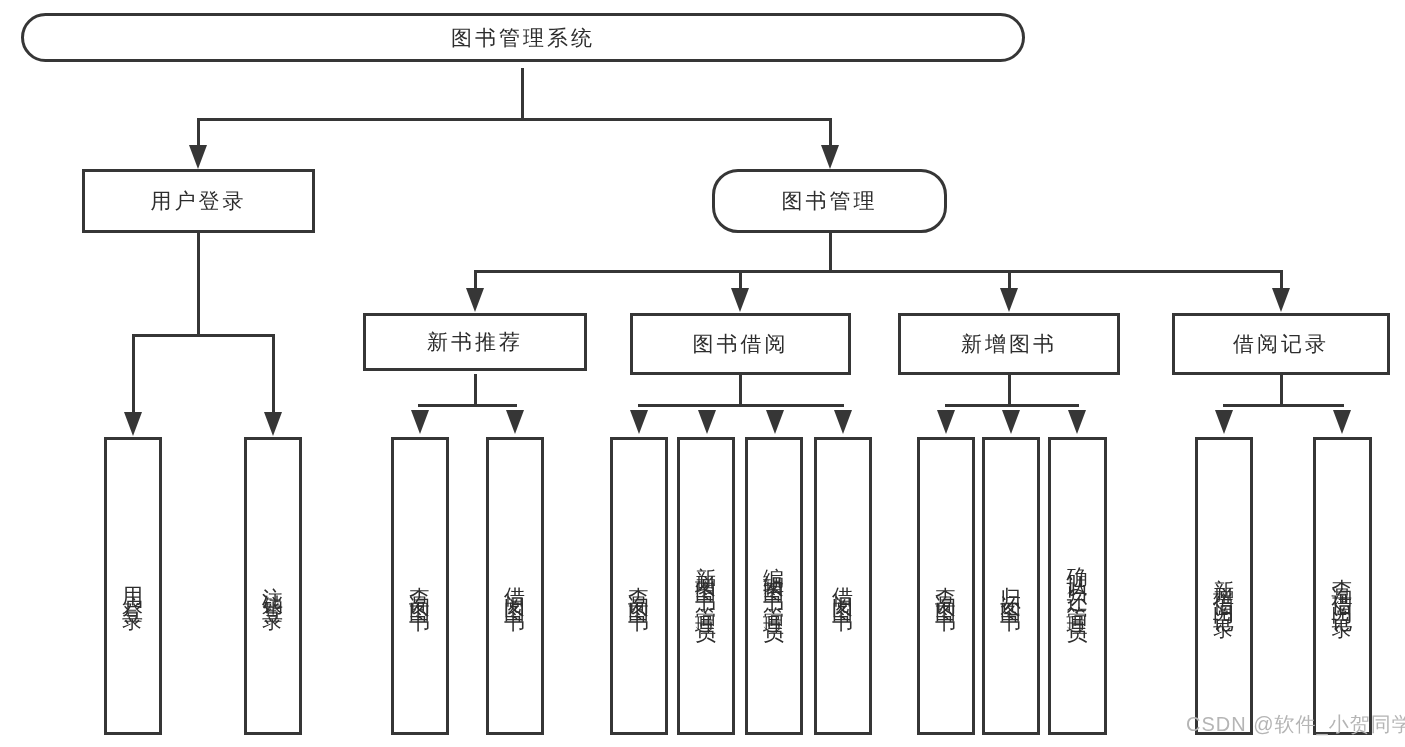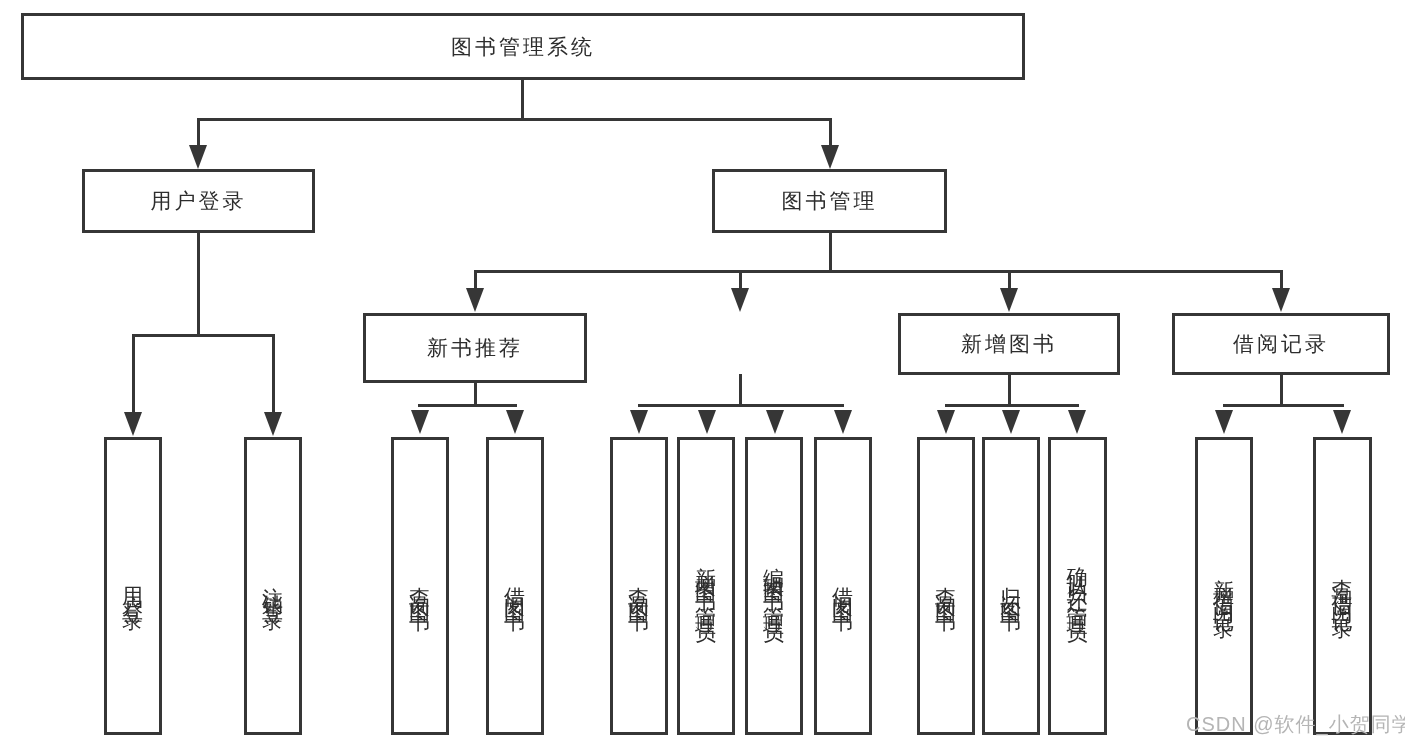--- a/index.html
+++ b/index.html
@@ -52,35 +52,35 @@
     color: #b5b5b5;
     z-index: 5;
     white-space: nowrap;
   }
 </style>
 </head>
 <body>
 
 <div class="canvas">
 
-  <div class="box" style="left:21px; top:13px; width:1004px; height:67px;">
+  <div class="box" style="left:21px; top:13px; width:1004px; height:49px;border-radius:26px;">
     <span>图书管理系统</span>
   </div>
 
   <div class="vline" style="left:521px; top:68px; height:52px;"></div>
   <div class="hline" style="left:197px; top:118px; width:635px;"></div>
   <div class="vline" style="left:197px; top:118px; height:30px;"></div>
   <div class="arrow" style="left:189px; top:145px;"></div>
   <div class="vline" style="left:829px; top:118px; height:30px;"></div>
   <div class="arrow" style="left:821px; top:145px;"></div>
 
   <div class="box" style="left:82px; top:169px; width:233px; height:64px;">
     <span>用户登录</span>
   </div>
-  <div class="box" style="left:712px; top:169px; width:235px; height:64px;">
+  <div class="box" style="left:712px; top:169px; width:235px; height:64px;border-radius:26px;">
     <span>图书管理</span>
   </div>
 
   <div class="vline" style="left:197px; top:233px; height:103px;"></div>
   <div class="hline" style="left:132px; top:334px; width:143px;"></div>
   <div class="vline" style="left:132px; top:334px; height:81px;"></div>
   <div class="arrow" style="left:124px; top:412px;"></div>
   <div class="vline" style="left:272px; top:334px; height:81px;"></div>
   <div class="arrow" style="left:264px; top:412px;"></div>
 
@@ -88,22 +88,25 @@
   <div class="hline" style="left:474px; top:270px; width:809px;"></div>
   <div class="vline" style="left:474px; top:270px; height:20px;"></div>
   <div class="arrow" style="left:466px; top:288px;"></div>
   <div class="vline" style="left:739px; top:270px; height:20px;"></div>
   <div class="arrow" style="left:731px; top:288px;"></div>
   <div class="vline" style="left:1008px; top:270px; height:20px;"></div>
   <div class="arrow" style="left:1000px; top:288px;"></div>
   <div class="vline" style="left:1280px; top:270px; height:20px;"></div>
   <div class="arrow" style="left:1272px; top:288px;"></div>
 
-  <div class="box" style="left:363px; top:313px; width:224px; height:70px;">
+  <div class="box" style="left:363px; top:313px; width:224px; height:58px;">
     <span>新书推荐</span>
+  </div>
+  <div class="box" style="left:630px; top:313px; width:221px; height:62px;">
+    <span>图书借阅</span>
   </div>
   <div class="box" style="left:898px; top:313px; width:222px; height:62px;">
     <span>新增图书</span>
   </div>
   <div class="box" style="left:1172px; top:313px; width:218px; height:62px;">
     <span>借阅记录</span>
   </div>
 
   <div class="vline" style="left:474px; top:374px; height:32px;"></div>
   <div class="hline" style="left:418px; top:404px; width:99px;"></div>

